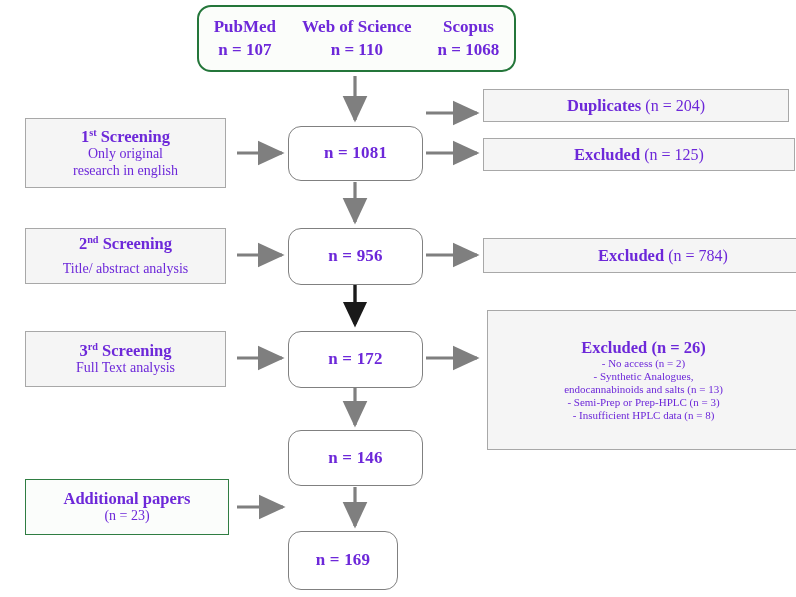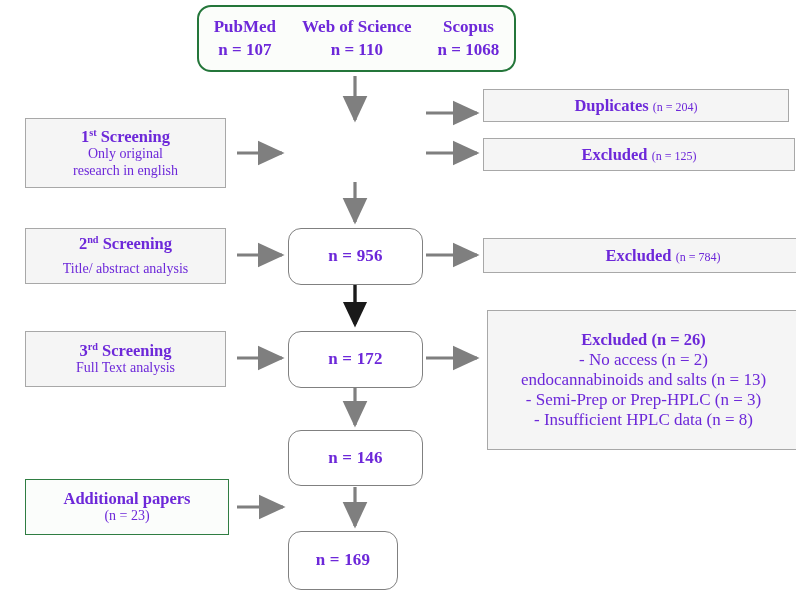--- a/index.html
+++ b/index.html
@@ -72,22 +72,22 @@
     font-size: 17px;
   }
   .src-col { text-align: center; }
   .src-col .nm { display: block; }
   .src-col .cnt { display: block; margin-top: 2px; }
 
   .t-title { font-size: 16.5px; font-weight: bold; }
   .t-sub   { font-size: 14px; font-weight: normal; }
   .t-count { font-size: 17px; font-weight: bold; letter-spacing: .2px; }
   .t-excl  { font-size: 16.5px; }
-  .t-excl .r { font-size: 12px; }
-  .t-list  { font-size: 17px; font-weight: normal; }
+  .t-excl .r { font-size: 16px; }
+  .t-list  { font-size: 11px; font-weight: normal; }
 
   
   #arrows {
     position: absolute;
     left: 0; top: 0;
     width: 796px; height: 597px;
     pointer-events: none;
   }
 </style>
 </head>
@@ -163,20 +163,23 @@
   <div class="box box-gray" style="left:14px; top:331px; width:201px; height:56px;">
     <div class="line t-title"><span>3</span><sup>rd</sup> <span>Screening</span></div>
     <div class="line t-sub">Full Text analysis</div>
   </div>
 
   <div class="box box-add" style="left:14px; top:479px; width:204px; height:56px;">
     <div class="line t-title">Additional papers</div>
     <div class="line t-sub">(n = 23)</div>
   </div>
 
+  <div class="box box-count" style="left:277px; top:126px; width:135px; height:55px;">
+    <div class="t-count">n = 1081</div>
+  </div>
 
   <div class="box box-count" style="left:277px; top:228px; width:135px; height:57px;">
     <div class="t-count">n = 956</div>
   </div>
 
   <div class="box box-count" style="left:277px; top:331px; width:135px; height:57px;">
     <div class="t-count">n = 172</div>
   </div>
 
   <div class="box box-count" style="left:277px; top:430px; width:135px; height:56px;">
@@ -195,18 +198,19 @@
     <div class="t-excl"><span class="b">Excluded</span> <span class="r">(n = 125)</span></div>
   </div>
 
   <div class="box box-gray" style="left:472px; top:238px; width:360px; height:35px;">
     <div class="t-excl"><span class="b">Excluded</span> <span class="r">(n = 784)</span></div>
   </div>
 
   <div class="box box-gray" style="left:476px; top:310px; width:313px; height:140px;">
     <div class="line t-title">Excluded (n = 26)</div>
     <div class="line t-list">- No access (n = 2)</div>
+    <div class="line t-list">- Synthetic Analogues,</div>
     <div class="line t-list">endocannabinoids and salts (n = 13)</div>
     <div class="line t-list">- Semi-Prep or Prep-HPLC (n = 3)</div>
     <div class="line t-list">- Insufficient HPLC data (n = 8)</div>
   </div>
 
 </div>
 
 </body></html>

